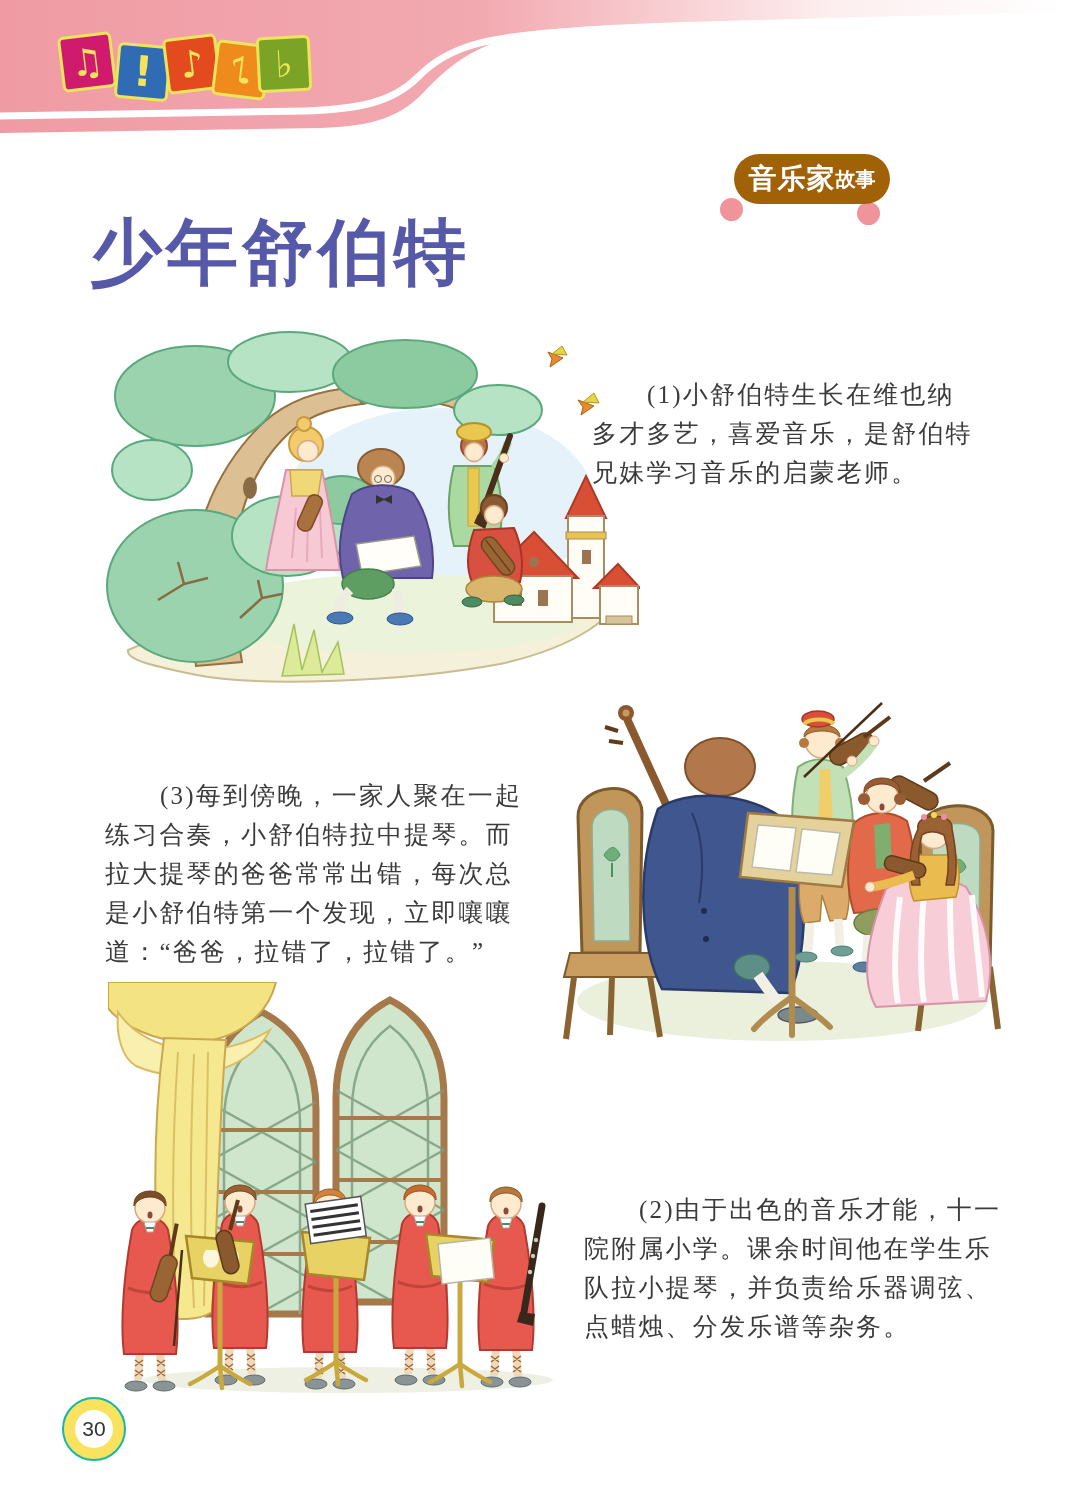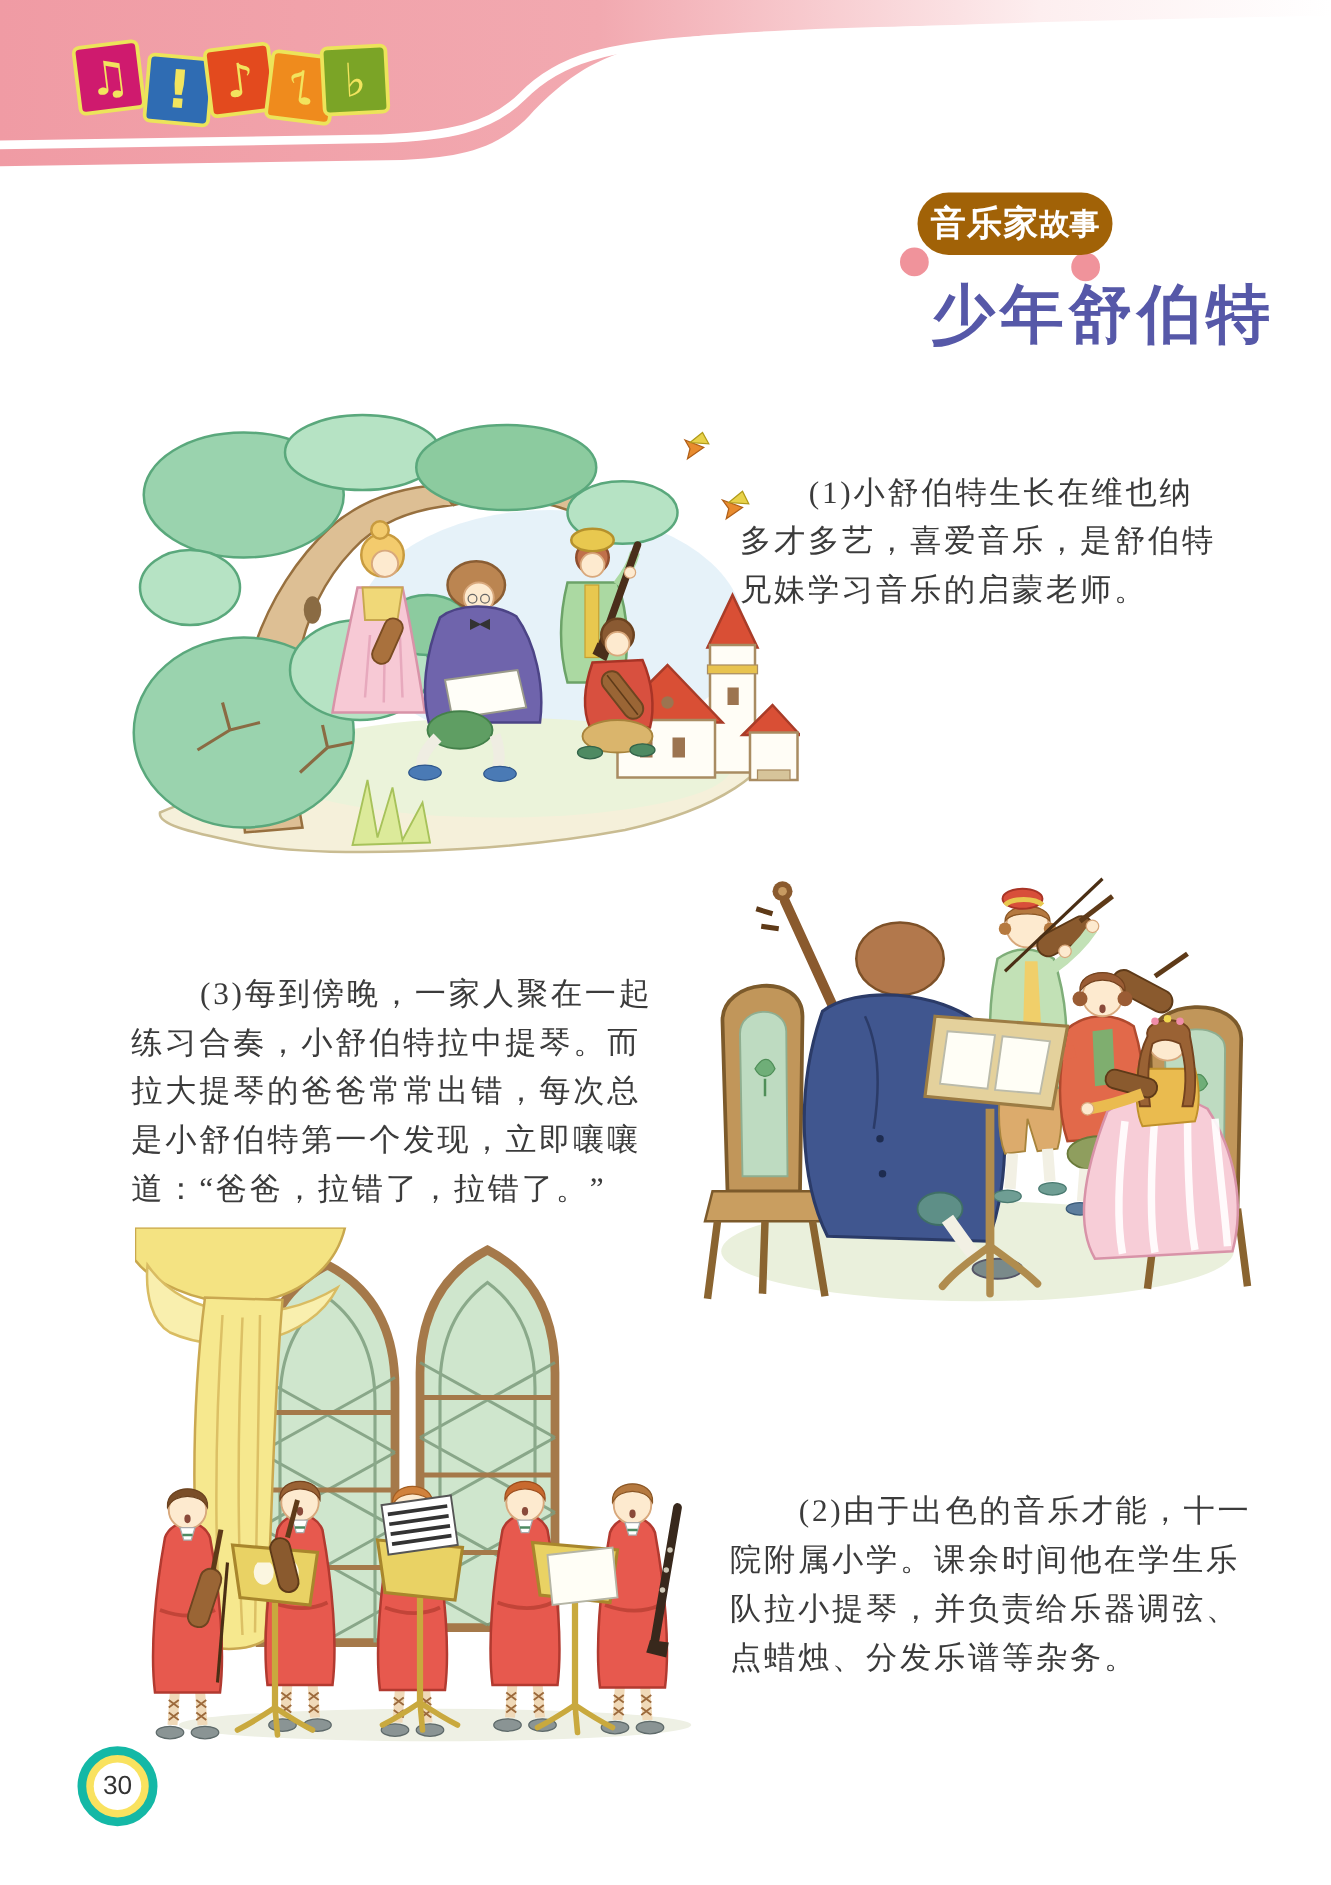--- a/index.html
+++ b/index.html
@@ -19,33 +19,33 @@
   .sq2 .glyph{font-size:42px;}
   
   .badge-wrap{position:absolute;left:716px;top:152px;width:180px;height:72px;}
   .notehead{position:absolute;width:23px;height:23px;border-radius:50%;background:#f0939b;}
   .nh-l{left:4px;top:46px;}
   .nh-r{right:16px;top:50px;}
   .badge-pill{position:absolute;left:18px;top:2px;width:156px;height:50px;background:#a16207;border-radius:25px;
         display:flex;align-items:center;justify-content:center;color:#fff;font-weight:bold;
         font-family:"Liberation Sans","DejaVu Sans",sans-serif;}
   .badge-main{font-size:28px;letter-spacing:1px;}
-  .badge-suffix{font-size:24px;}
-  
-  .title{position:absolute;left:90px;top:208px;width:930px;text-align:right;margin:0;
-         font-size:51px;font-weight:bold;color:#5658a8;letter-spacing:4px;line-height:90px;}
+  .badge-suffix{font-size:20px;}
+  
+  .title{position:absolute;left:90px;top:208px;width:930px;text-align:left;margin:0;
+         font-size:72px;font-weight:bold;color:#5658a8;letter-spacing:4px;line-height:90px;}
   
   .para{position:absolute;font-size:25px;color:#3b3b3b;letter-spacing:2.2px;line-height:39px;white-space:nowrap;}
   .para .line:first-child{text-indent:55px;}
   .p1{left:592px;top:338px;margin-top:37px;}
   .p2{left:105px;top:776px;}
   .p3{left:584px;top:1190px;}
   
   .page-num{position:absolute;left:62px;top:1397px;width:64px;height:64px;border-radius:50%;
-            background:#f9e25f;border:7px solid #14b8a6;box-sizing:border-box;
+            background:#f9e25f;border:2px solid #14b8a6;box-sizing:border-box;
             display:flex;align-items:center;justify-content:center;}
   .page-num .inner{width:38px;height:38px;border-radius:50%;background:#fff;
             display:flex;align-items:center;justify-content:center;
             font-family:"Liberation Sans","DejaVu Sans",sans-serif;font-size:21px;color:#333;}
   
   .ill{position:absolute;}
 </style>
 </head>
 <body>
 

